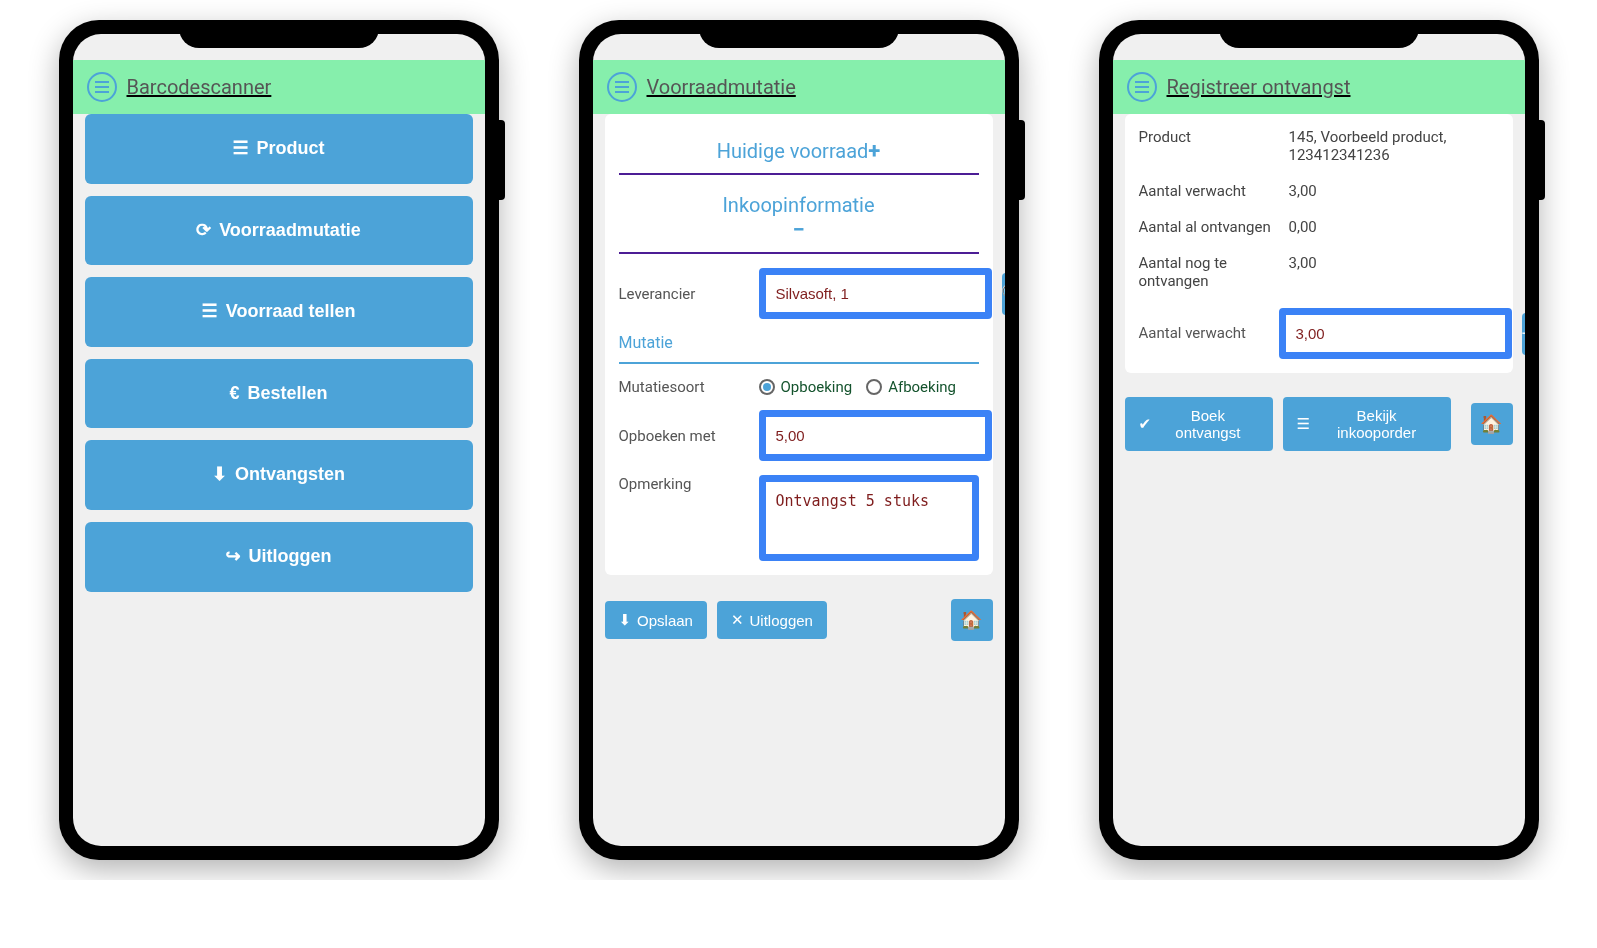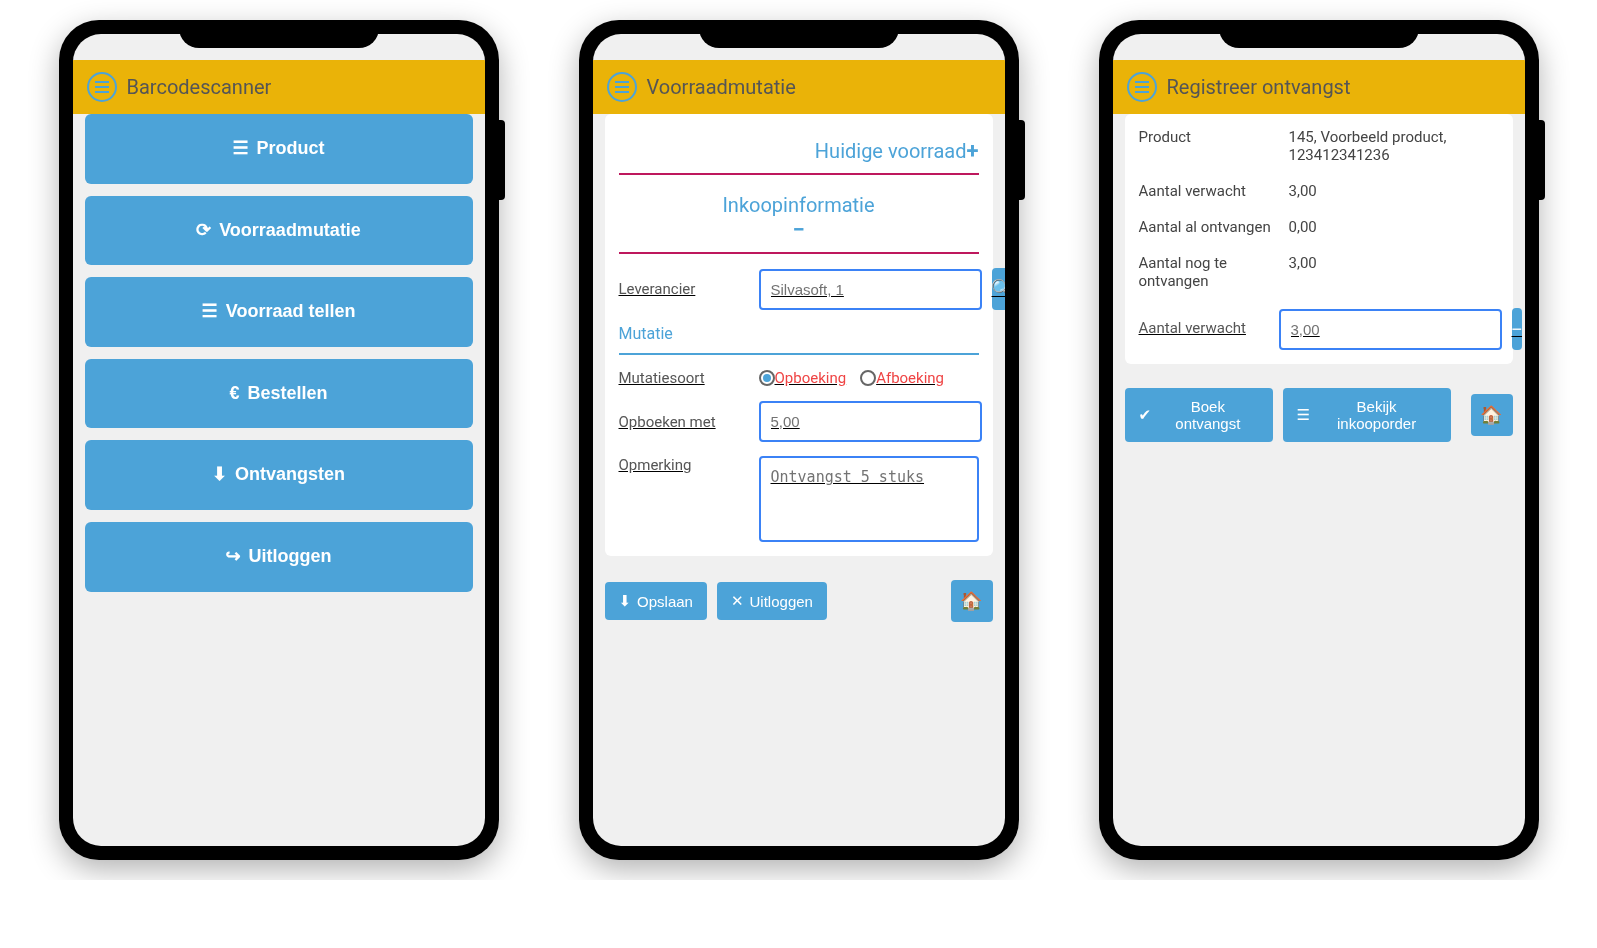--- a/index.html
+++ b/index.html
@@ -3,48 +3,48 @@
 <meta charset="utf-8">
 <style>
   * { box-sizing: border-box; margin: 0; padding: 0; }
   body { font-family: -apple-system,BlinkMacSystemFont,"Segoe UI",Roboto,Arial,sans-serif; background:#fff; padding:20px; display:flex; gap:80px; justify-content:center; align-items:flex-start; }
 
   .phone { width:440px; height:840px; background:#000; border-radius:40px; padding:14px; position:relative; box-shadow:0 10px 30px rgba(0,0,0,.3); }
   .phone::before { content:""; position:absolute; top:0; left:50%; transform:translateX(-50%); width:200px; height:28px; background:#000; border-radius:0 0 20px 20px; z-index:2; }
   .phone::after { content:""; position:absolute; right:-6px; top:100px; width:6px; height:80px; background:#000; border-radius:0 4px 4px 0; }
   .screen { width:100%; height:100%; background:#f0f0f0; border-radius:28px; overflow:hidden; display:flex; flex-direction:column; padding-top:26px; }
 
-  .header { display:flex; align-items:center; gap:10px; padding:12px 14px; background:#eab308; }
+  .header { display:flex; align-items:center; gap:10px; padding:12px 14px; background:#86efac;text-decoration:underline; }
   .hamburger { width:30px; height:30px; border:2px solid #4ca3d8; border-radius:50%; display:flex; flex-direction:column; justify-content:center; align-items:center; gap:3px; cursor:pointer; }
   .hamburger span { width:14px; height:2px; background:#4ca3d8; }
   .title { color:#555; font-size:20px; font-weight:400; }
 
   .content { flex:1; padding:0 12px 12px; display:flex; flex-direction:column; gap:12px; }
 
   .big-btn { background:#4ca3d8; color:#fff; border:none; border-radius:6px; padding:24px 12px; font-size:18px; font-weight:600; cursor:pointer; display:flex; align-items:center; justify-content:center; gap:8px; text-align:center; line-height:1.2; }
 
   .card { background:#fff; border-radius:6px; padding:14px; }
 
-  .section-head { display:flex; align-items:center; justify-content:flex-end; padding:10px 0; border-bottom:2px solid #be185d; color:#4ca3d8; font-size:20px; font-weight:400; }
+  .section-head { display:flex; align-items:center; justify-content:center; padding:10px 0; border-bottom:2px solid #4c1d95; color:#4ca3d8; font-size:20px; font-weight:400; }
   .section-head + .section-head { margin-top:8px;flex-direction:column; }
   .section-icon { color:#4ca3d8; font-size:22px; font-weight:700; }
 
-  .form-row { display:flex; align-items:center; gap:10px; margin-top:14px;text-decoration:underline; }
+  .form-row { display:flex; align-items:center; gap:10px; margin-top:14px; }
   .form-label { flex:0 0 130px; color:#555; font-size:15px; }
   .form-label.wrap { flex:0 0 130px; line-height:1.3; }
-  .form-input { flex:1; border:2px solid #3b82f6; border-radius:4px; padding:10px 10px; font-size:15px; background:#fff; color:#737373; }
+  .form-input { flex:1; border:7px solid #3b82f6; border-radius:4px; padding:10px 10px; font-size:15px; background:#fff; color:#7f1d1d; }
   .form-input.ta { height:86px; resize:none; }
 
   .sq-btn { background:#4ca3d8; color:#fff; border:none; border-radius:4px; width:42px; height:42px; cursor:pointer; display:flex; align-items:center; justify-content:center; font-size:18px; }
   .pill-btn { background:#4ca3d8; color:#fff; border:none; border-radius:4px; padding:10px 14px; cursor:pointer; font-size:15px; display:flex; align-items:center; gap:6px; }
 
   .section-title { color:#4ca3d8; font-size:16px; padding:14px 0 10px; border-bottom:2px solid #4ca3d8; }
 
   .radio-group { display:flex; align-items:center; gap:14px; }
-  .radio-item { display:flex; align-items:center; color:#ef4444; font-size:15px; }
+  .radio-item { display:flex; align-items:center; gap:6px; color:#14532d; font-size:15px; }
   .radio { width:16px; height:16px; border:2px solid #666; border-radius:50%; display:inline-block; position:relative; }
   .radio.checked::after { content:""; position:absolute; top:2px; left:2px; width:8px; height:8px; background:#4ca3d8; border-radius:50%; }
 
   .kv-row { display:flex; margin-bottom:18px; color:#444; font-size:15px; }
   .kv-row .k { flex:0 0 150px; }
   .kv-row .v { flex:1; }
 
   .footer-row { display:flex; gap:10px; margin-top:12px; align-items:center; }
   .footer-row .spacer { flex:1; }
 

